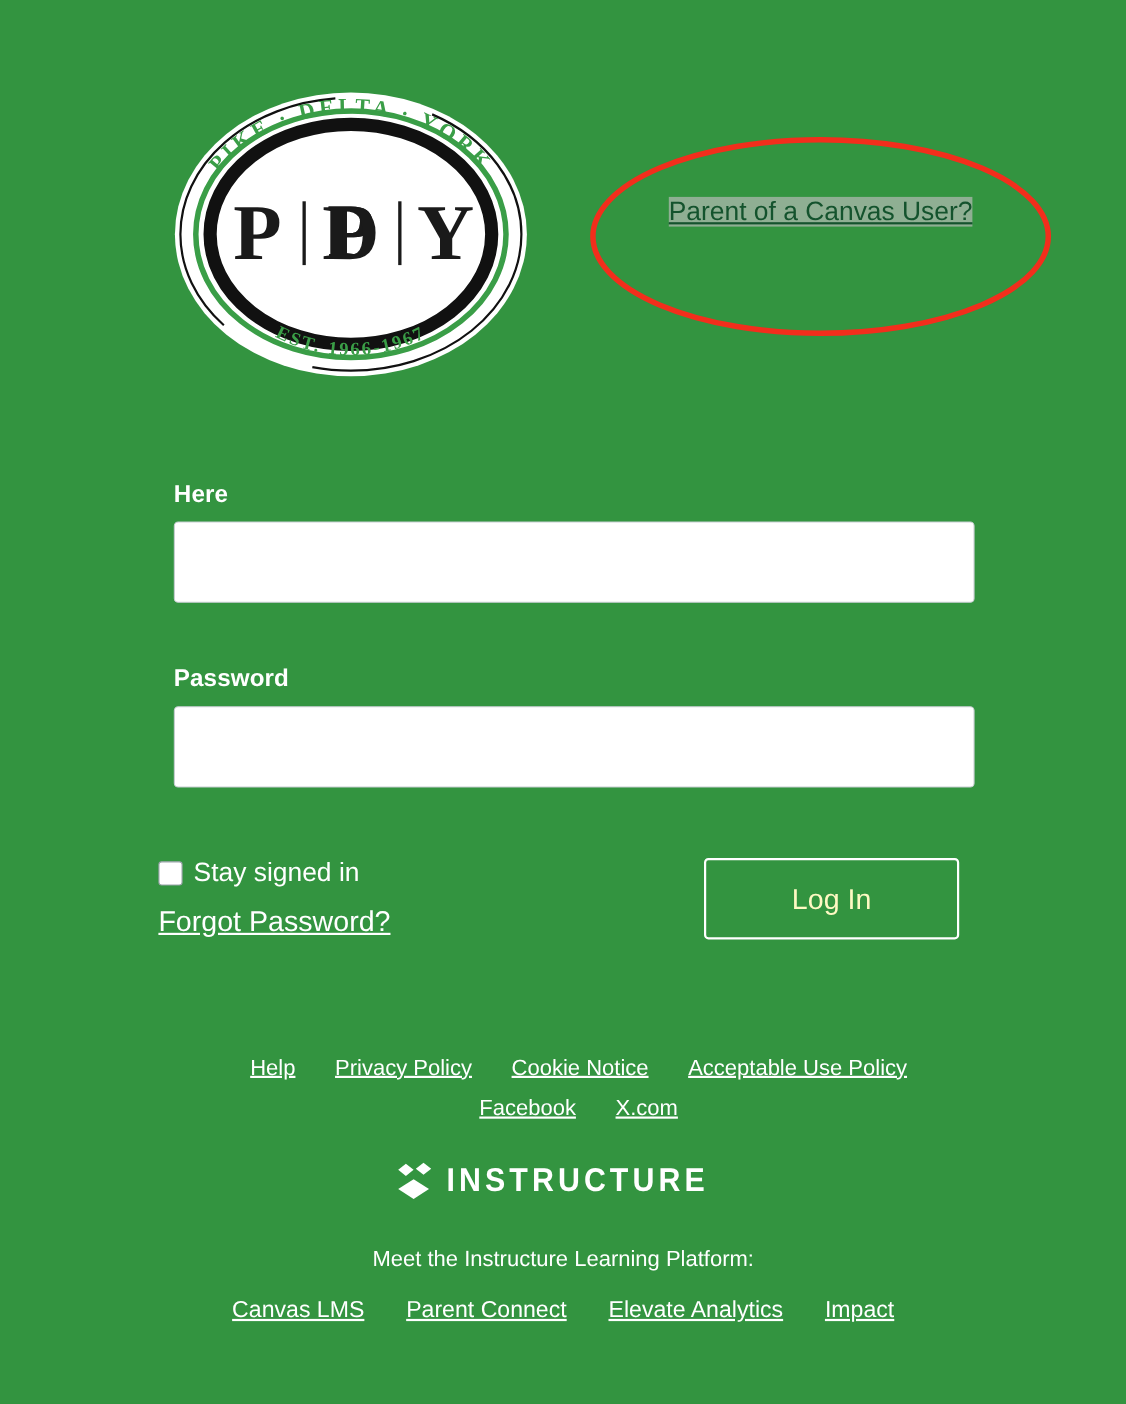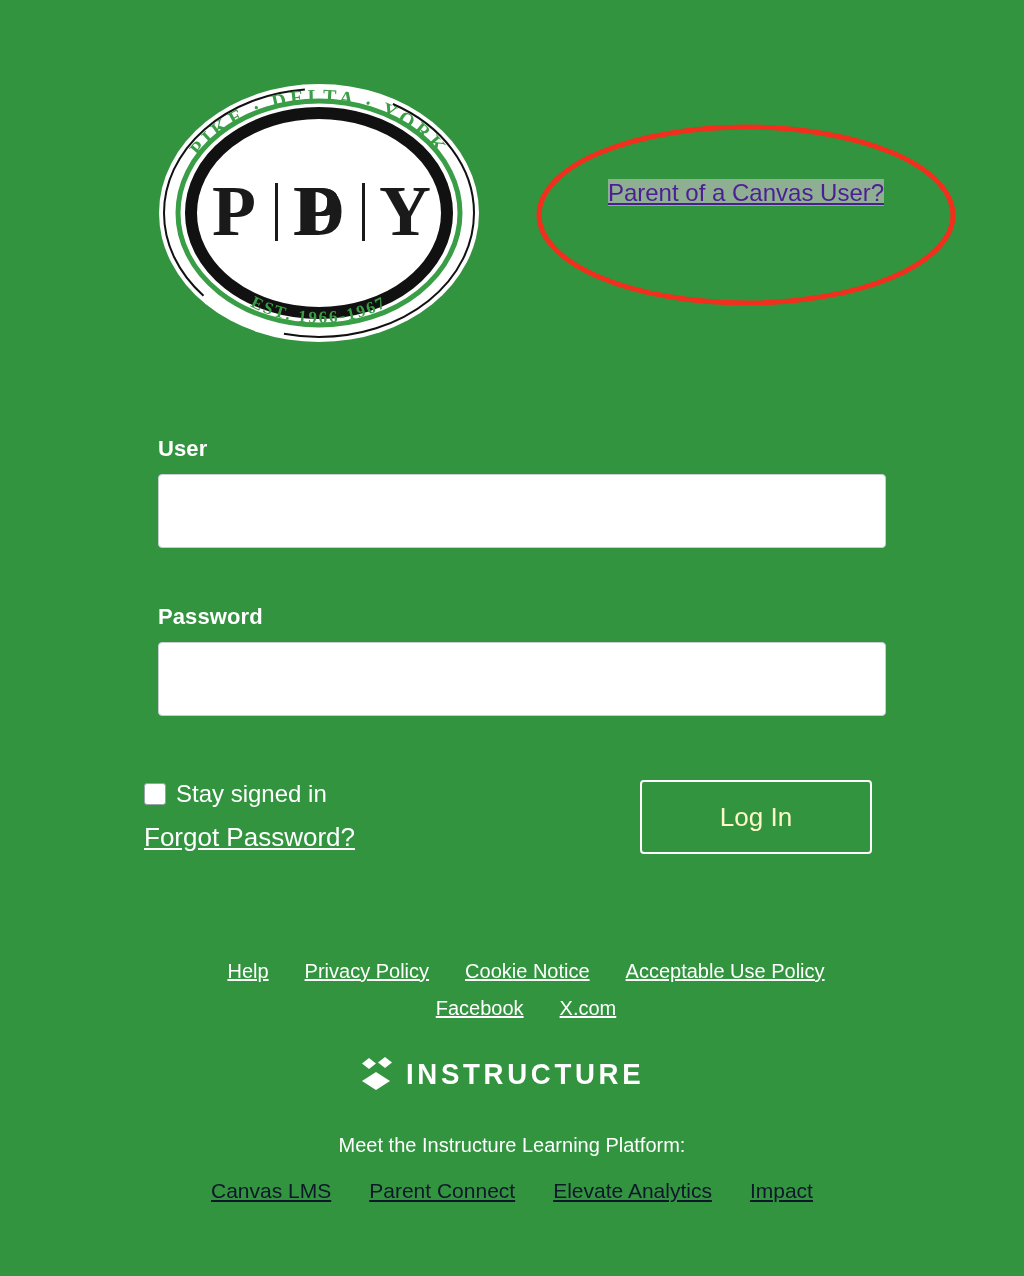--- a/index.html
+++ b/index.html
@@ -50,21 +50,21 @@
   }
   .parent-links {
     position: absolute;
     left: 0;
     top: 56px;
     width: 420px;
     text-align: center;
     line-height: 1.08;
   }
   .parent-link {
-    color: #4c1d95;
+    color: #14532d;
     text-decoration: underline;
     background: #8FAF93;
     font-size: 24px;
     display: inline;
     box-decoration-break: clone;
     margin-top: 12px;
     -webkit-box-decoration-break: clone;
   }
   .parent-link.bold { font-weight: bold; font-size: 24.5px; }
   .parent-line { display: block; margin-bottom: 5px; }
@@ -191,21 +191,21 @@
     color: #ffffff;
   }
   .platform-row {
     display: flex;
     justify-content: center;
     align-items: baseline;
     gap: 38px;
     margin-top: 22px;
   }
   .platform-link {
-    color: #0f172a;
+    color: #ffffff;
     text-decoration: underline;
     font-size: 21px;
   }
 </style>
 </head>
 <body>
 
 <div class="top-area">
 
   <div class="logo-wrap">
@@ -249,21 +249,21 @@
       <ellipse cx="210" cy="91" rx="207" ry="88" fill="none" stroke="#F22E1C" stroke-width="5"></ellipse>
     </svg>
     <div class="parent-links">
       <span class="parent-line"><a href="#" class="parent-link">Parent of a Canvas User?</a></span>
     </div>
   </div>
 
 </div>
 
 <div class="form-area">
-  <div class="field-label">User</div>
+  <div class="field-label">Here</div>
   <input class="text-input" type="text" placeholder="" style="">
   <div class="spacer-between"></div>
   <div class="field-label">Password</div>
   <input class="text-input" type="password" placeholder="" style="">
 </div>
 
 <div class="options-row">
   <div class="stay-row">
     <span class="checkbox"></span>
     <span class="stay-label">Stay signed in</span>

